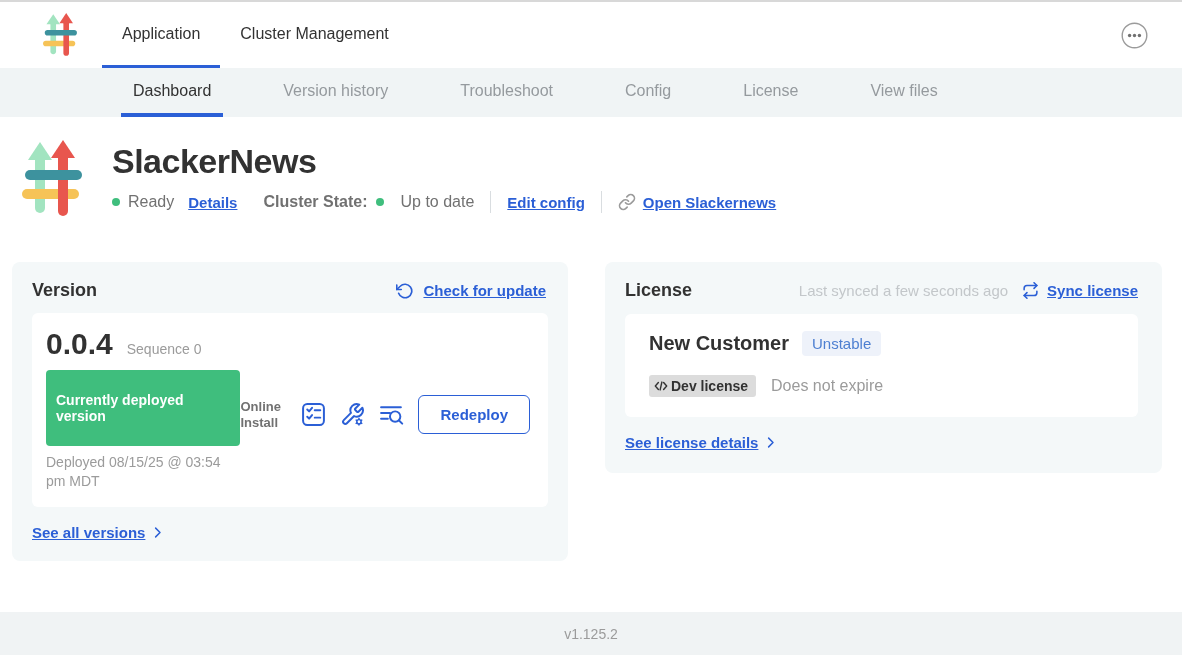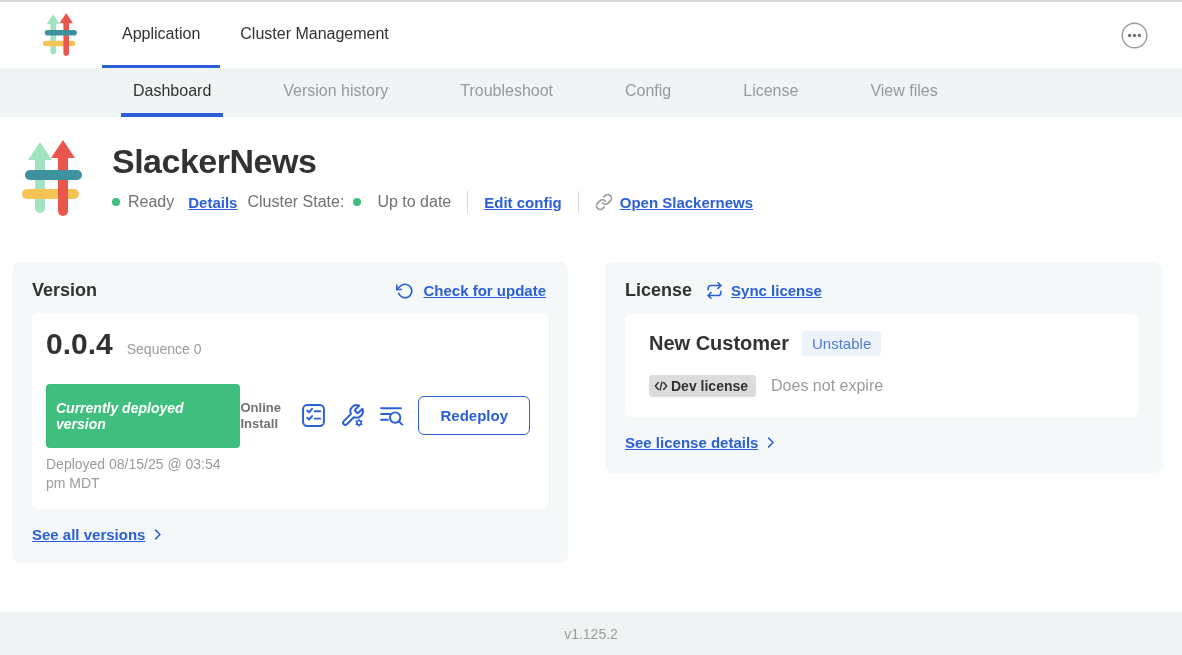--- a/index.html
+++ b/index.html
@@ -28,21 +28,21 @@
   
   .app-header { display:flex; padding:19px 0 0 20px; }
   .app-header .big-logo svg { width:64px; height:86px; }
   .app-header .head-text { margin-left:28px; padding-top:6px; }
   .app-title { font-size:34px; font-weight:800; letter-spacing:-0.5px; color:#323232; }
   .status-row { display:flex; align-items:center; margin-top:10px; font-size:16px; color:#717171; }
   .dot { width:8px; height:8px; border-radius:50%; background:#3fbe7d; display:inline-block; }
   .status-row .dot { margin-right:8px; }
   a.blue-link { color:#2b5fd6; text-decoration:underline; font-weight:600; font-size:15px; cursor:pointer; }
   .status-row .details-link { margin-left:14px; }
-  .status-row .cluster-label { margin-left:10px; }
+  .status-row .cluster-label { margin-left:26px;font-weight:bold; }
   .status-row .cluster-label + .dot { margin-left:9px; }
   .v-divider { width:1px; height:22px; background:#d9dde0; margin:0 16px; }
   .open-app { display:flex; align-items:center; gap:7px; }
   .open-app svg { width:18px; height:18px; }
 
   
   .cards-row { display:flex; align-items:flex-start; gap:37px; margin:36px 0 0 12px; }
   .card { background:#f4f8f9; border-radius:8px; }
   .card-header { display:flex; align-items:center; }
   .card-title { font-size:18px; font-weight:700; color:#323232; }
@@ -50,22 +50,22 @@
 
   .version-card { width:556px; padding:18px 20px 20px 20px; }
   .version-card .card-header { padding-right:2px; }
   .check-update { margin-left:auto; display:flex; align-items:center; gap:9px; }
   .check-update svg { width:18px; height:18px; }
   .version-inner { margin-top:12px; padding:14px 18px 16px 14px; display:flex; }
   .version-left { display:flex; flex-direction:column; }
   .version-num-row { display:flex; align-items:baseline; }
   .version-number { font-size:30px; font-weight:800; color:#323232; }
   .sequence { font-size:14px; color:#9b9b9b; margin-left:14px; }
-  .deployed-badge { margin-top:23px; align-self:flex-start; background:#3fbe7d; color:#fff;
-    font-size:14px; font-weight:600; padding:16px 10px; border-radius:4px;font-style:italic; }
+  .deployed-badge { margin-top:9px; align-self:flex-start; background:#3fbe7d; color:#fff;
+    font-size:14px; font-weight:600; padding:22px 10px; border-radius:4px; }
   .deployed-at { margin-top:7px; font-size:14px; color:#9b9b9b; max-width:232px; line-height:1.35; }
   .version-actions { margin-left:auto; align-self:center; display:flex; align-items:center;
     gap:13px; transform:translateY(6px); }
   .install-type { font-size:13px; font-weight:600; color:#717171; width:48px; line-height:1.2; }
   .action-icon { width:26px; height:26px; cursor:pointer; display:flex; align-items:center; }
   .action-icon svg { width:25px; height:25px; }
   .redeploy-btn { background:#fff; border:1px solid #2b5fd6; color:#2b5fd6; font-size:15px;
     font-weight:700; border-radius:6px; padding:10px 21px; cursor:pointer;
     font-family:"Liberation Sans", sans-serif; }
   .card-footer-link { margin-top:17px; display:flex; align-items:center; gap:5px; }
@@ -254,20 +254,21 @@
       <a class="blue-link">See all versions</a>
       <svg viewBox="0 0 24 24" fill="none" stroke="#2b5fd6" stroke-width="2.4" stroke-linecap="round" stroke-linejoin="round">
         <polyline points="9 5 16 12 9 19"></polyline>
       </svg>
     </div>
   </div>
 
   <div class="card license-card">
     <div class="card-header">
       <span class="card-title">License</span>
+      <span class="last-synced">Last synced a few seconds ago</span>
       <span class="sync-link">
         <svg viewBox="0 0 24 24" fill="none" stroke="#2b5fd6" stroke-width="2.2" stroke-linecap="round" stroke-linejoin="round">
           <polyline points="17 1 21 5 17 9"></polyline>
           <path d="M3 11V9a4 4 0 0 1 4-4h14"></path>
           <polyline points="7 23 3 19 7 15"></polyline>
           <path d="M21 13v2a4 4 0 0 1-4 4H3"></path>
         </svg>
         <a class="blue-link">Sync license</a>
       </span>
     </div>

